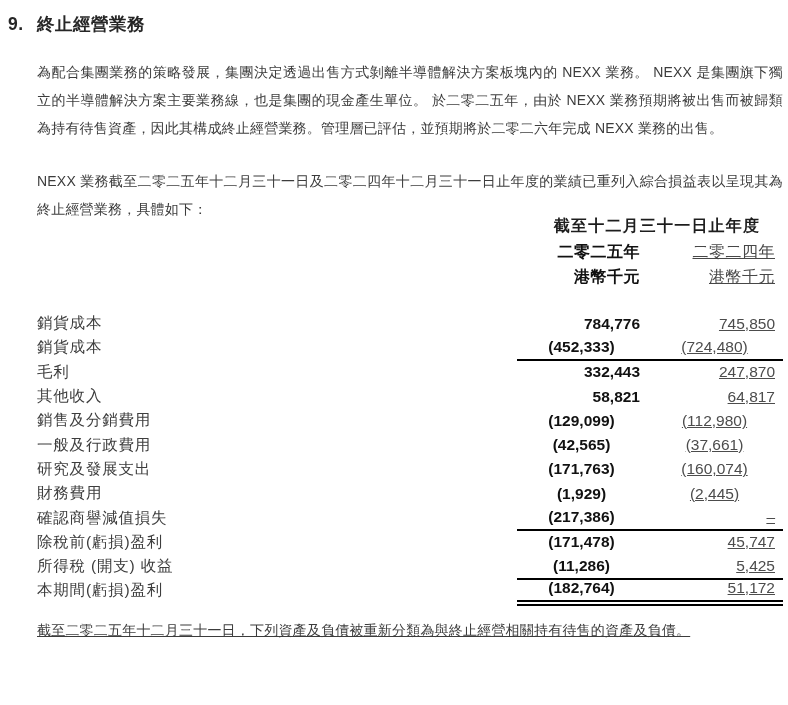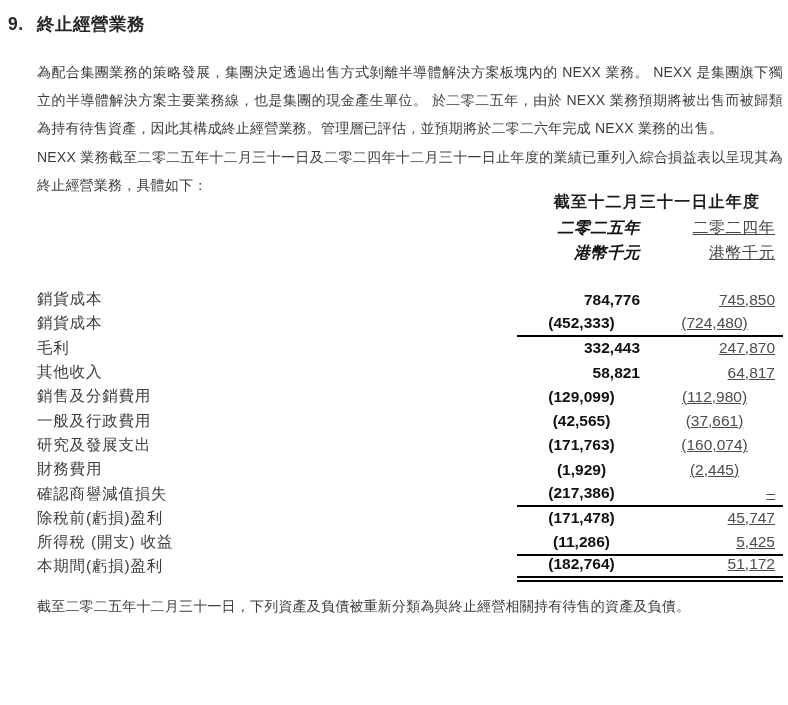--- a/index.html
+++ b/index.html
@@ -30,22 +30,22 @@
   
   .para {
     margin: 22px 5px 0 37px;
     width: 746px;
     font-size: 14px;
     line-height: 28.2px;
     text-align: justify;
     color: #3c3c3c;
     letter-spacing: 0.2px;
   }
-  .para.p2 { margin-top: 0; }
-  .para.p3 { margin-top: 13px; }
+  .para.p2 { margin-top: 24px; }
+  .para.p3 { margin-top: 13px; text-decoration: underline; }
 
   
   .fin-table {
     margin: -9px 5px 12px 37px;
     width: 746px;
     font-size: 15.5px;
   }
   .trow { display: flex; align-items: center; height: 24.3px; }
   .hrow { height: 25.5px; }
   .trow .label {
@@ -73,21 +73,21 @@
     box-sizing: border-box;
     width: 266px;
     padding-left: 14px;
     text-align: center;
     font-weight: 700;
     font-size: 16px;
     letter-spacing: 1.2px;
     color: #1d1d1d;
     white-space: nowrap;
   }
-  .hrow .col1 { font-size: 16px; letter-spacing: 0.5px; font-style: italic; }
+  .hrow .col1 { font-size: 16px; letter-spacing: 0.5px; }
   .hrow .col2 { font-size: 16px; letter-spacing: 0.5px; color: #474747; }
 
   .tbody { margin-top: 21px; }
   .trow.rule .nums  { border-bottom: 2.5px solid #000000; }
   .trow.rule2 .nums { border-bottom: 6px double #000000; }
 </style>
 </head>
 <body>
 
 <div class="page">

